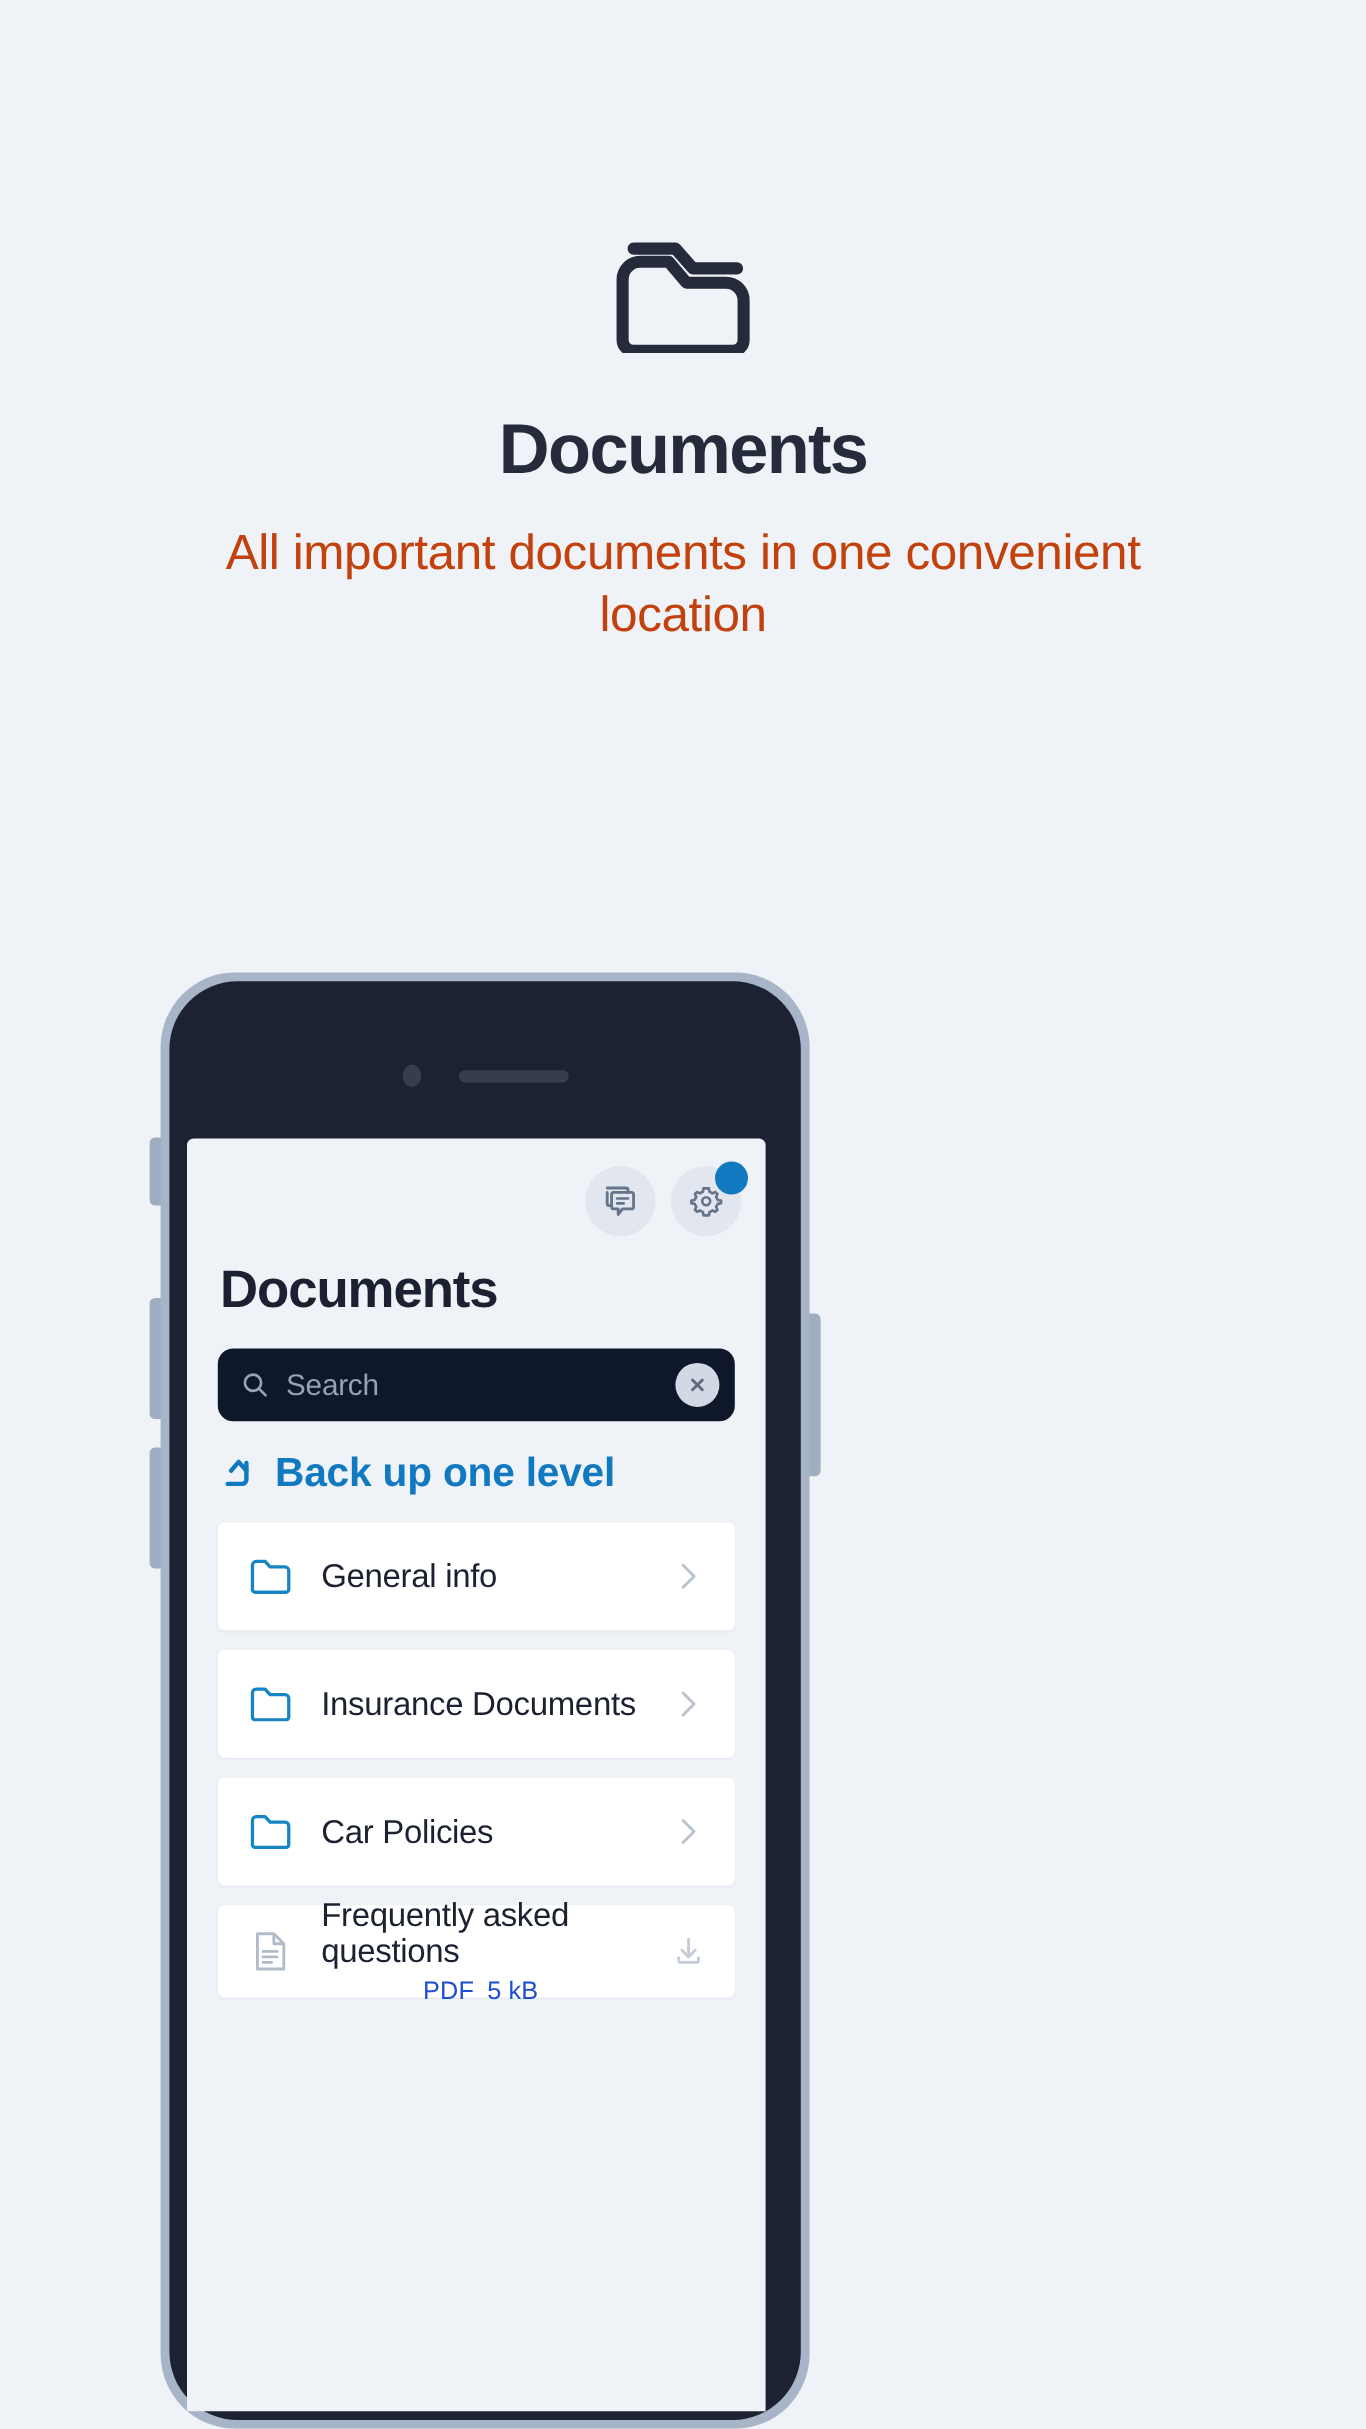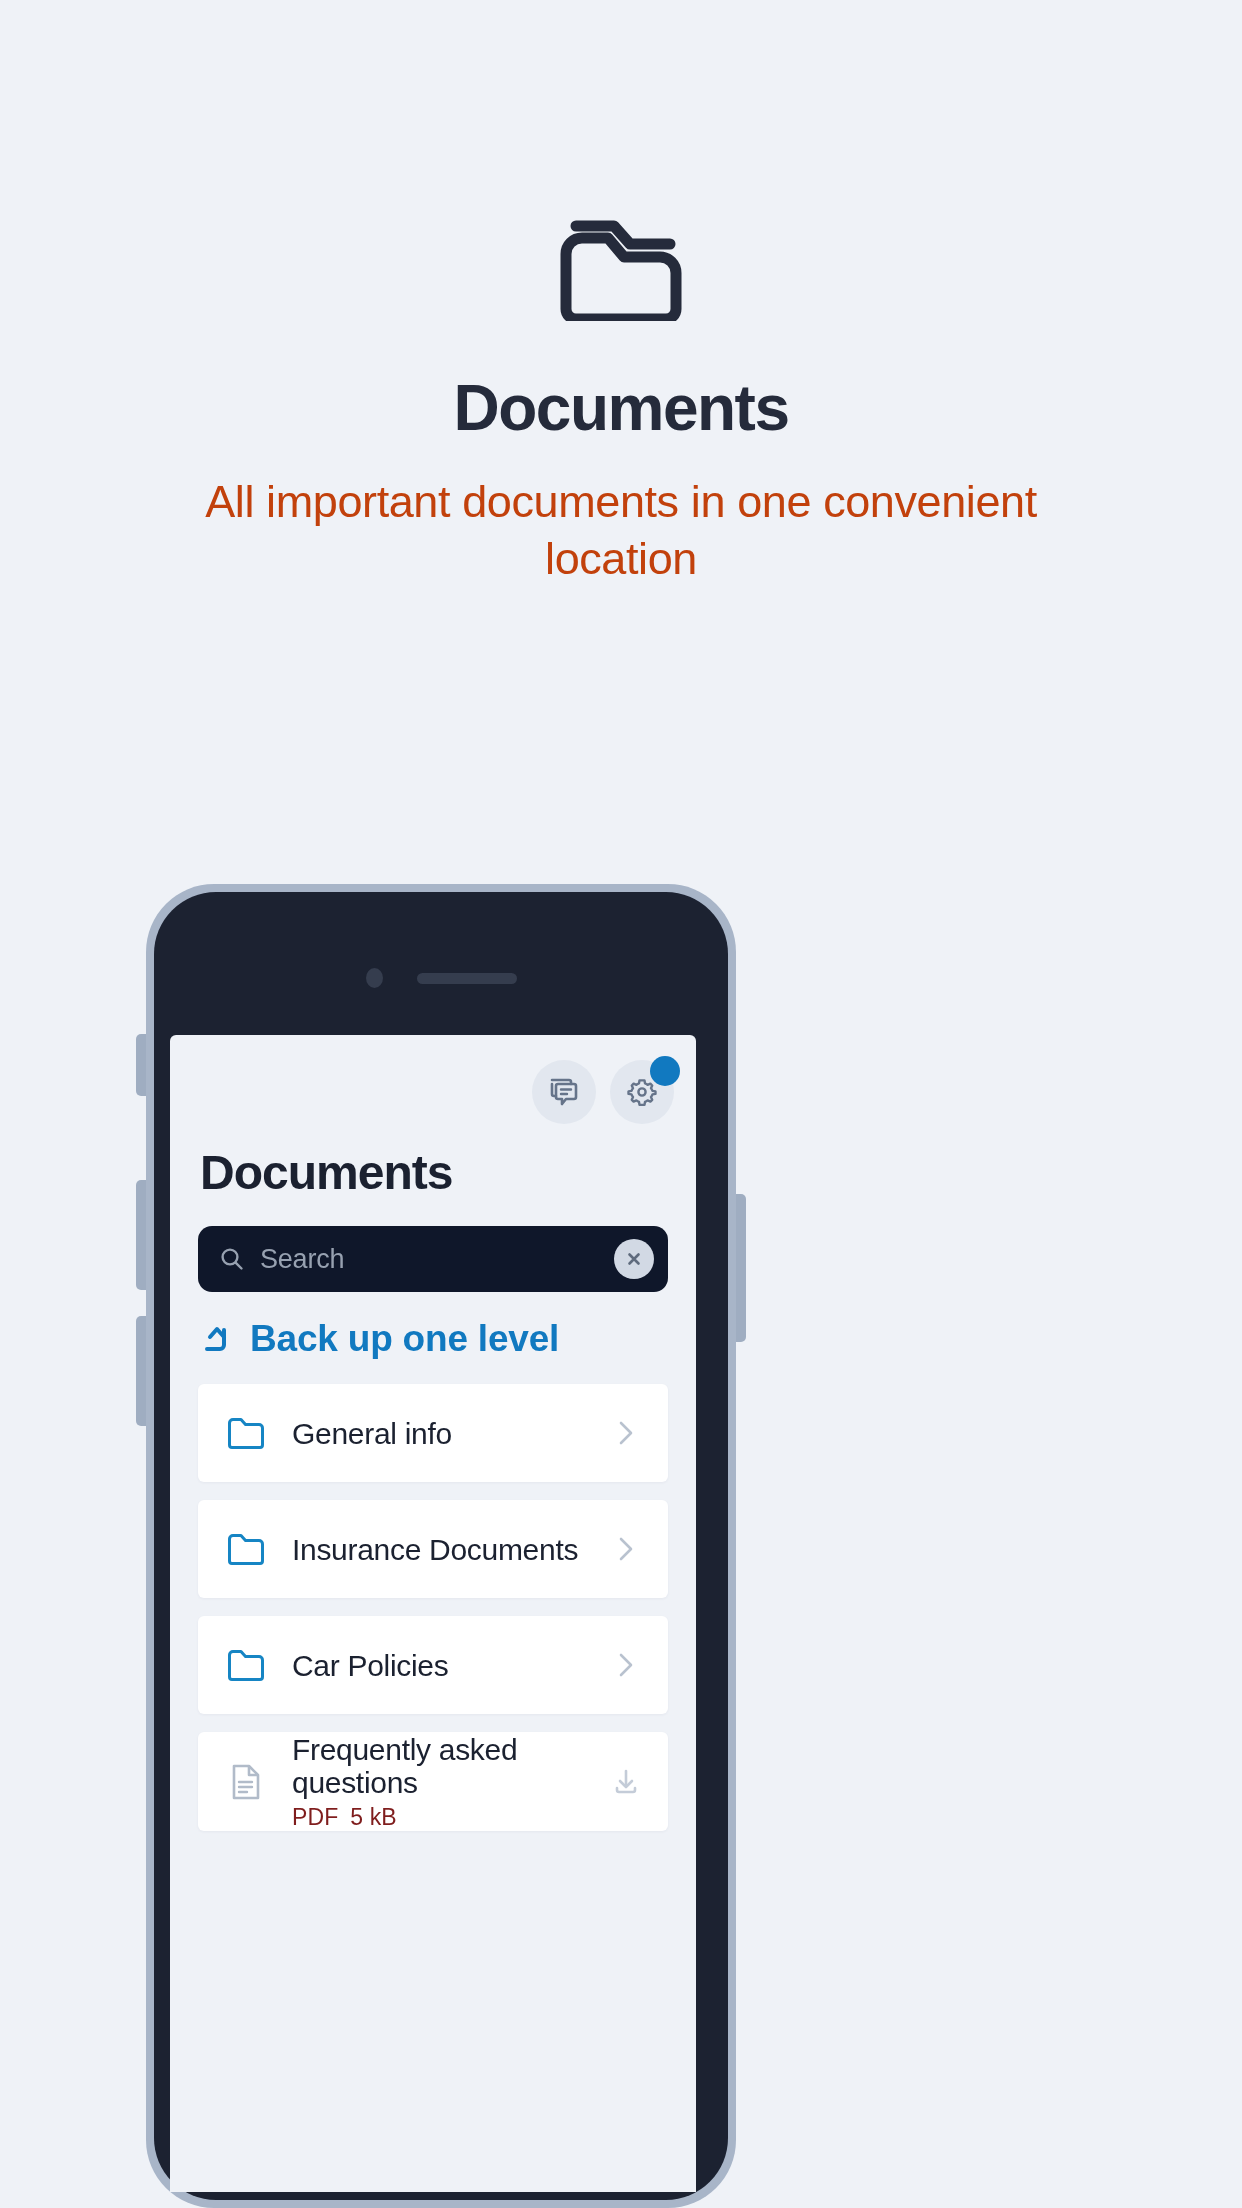--- a/index.html
+++ b/index.html
@@ -210,21 +210,21 @@
   .card {
     background: #ffffff;
     border-radius: 6px;
     height: 98px;
     display: flex;
     align-items: center;
     padding: 0 22px 0 26px;
     gap: 24px;
     box-shadow: 0 1px 3px rgba(30,42,70,0.05);
   }
-  .card.file { height: 99px; }
+  .card.file { height: 84px; }
 
   .card-icon {
     width: 44px;
     display: flex;
     align-items: center;
     justify-content: center;
     flex-shrink: 0;
   }
 
   .card-text { flex: 1; min-width: 0; }
@@ -232,22 +232,23 @@
   .card-label {
     font-size: 30px;
     color: #1b2130;
     letter-spacing: -0.3px;
     line-height: 1.1;
   }
 
   .card-meta {
     margin-top: 5px;
     font-size: 23px;
-    color: #7f1d1d;
+    color: #1d4ed8;
     letter-spacing: 0.1px;
+    text-align: center;
   }
   .card-meta .sep { display: inline-block; width: 12px; }
 
   .card-action {
     width: 40px;
     display: flex;
     align-items: center;
     justify-content: center;
     flex-shrink: 0;
   }

